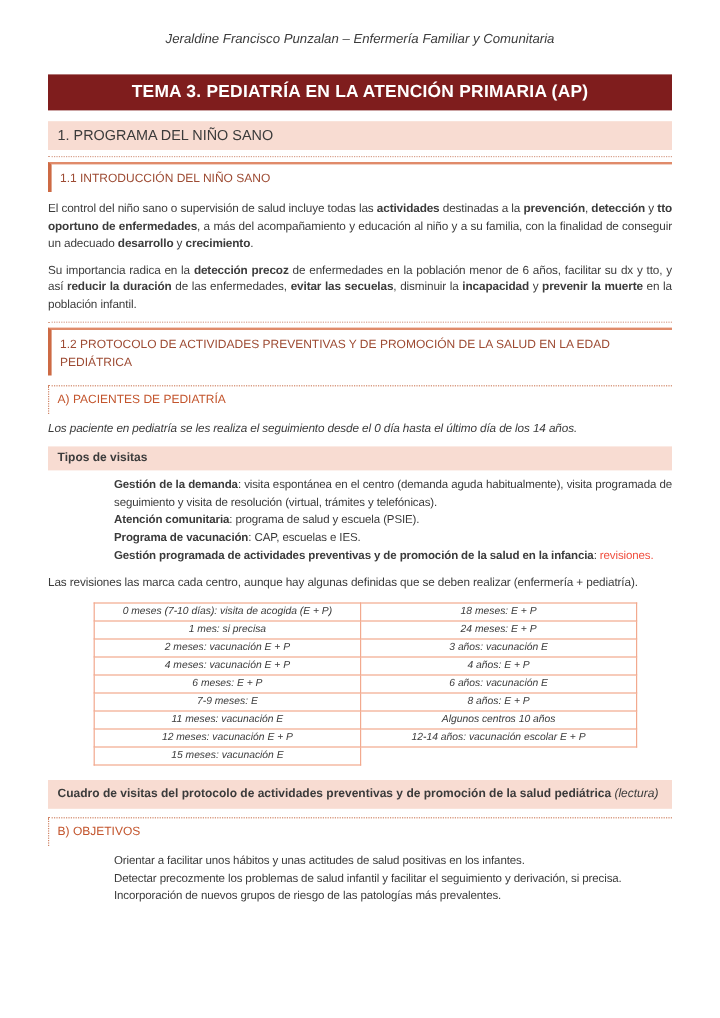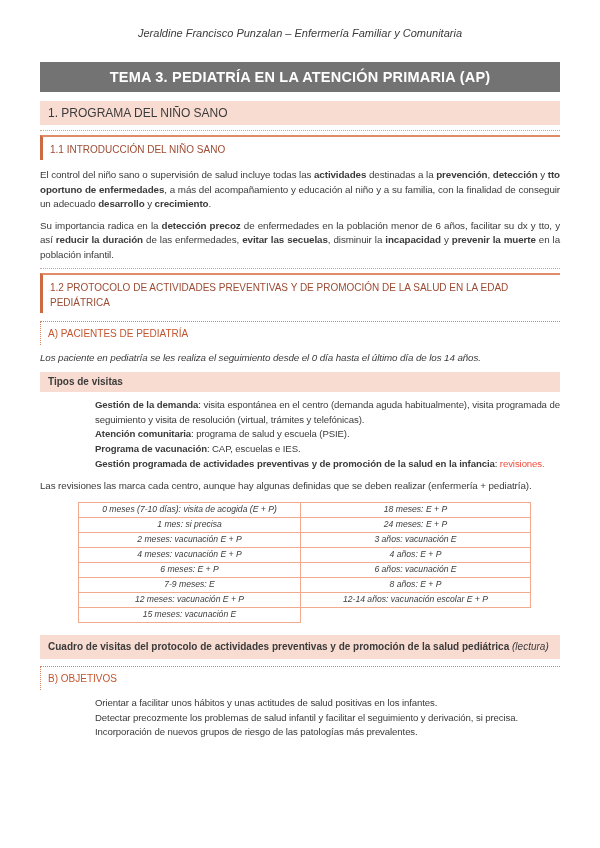--- a/index.html
+++ b/index.html
@@ -15,21 +15,21 @@
   }
   .doc-header {
     text-align:center;
     font-style:italic;
     font-size:11px;
     line-height:10px;
     color:#3b3b3b;
   }
   .title-band {
     margin-top:24px;
-    background:#737373;
+    background:#7f1d1d;
     color:#ffffff;
     font-weight:bold;
     font-size:14.5px;
     letter-spacing:0.2px;
     text-align:center;
     height:30px;
     line-height:30px;
   }
   .band { background:#F8DCD2; }
   .section-band {
@@ -173,20 +173,24 @@
         </tr>
         <tr>
           <td>6 meses: E + P</td>
           <td>6 años: vacunación E</td>
         </tr>
         <tr>
           <td>7-9 meses: E</td>
           <td>8 años: E + P</td>
         </tr>
         <tr>
+          <td>11 meses: vacunación E</td>
+          <td>Algunos centros 10 años</td>
+        </tr>
+        <tr>
           <td>12 meses: vacunación E + P</td>
           <td>12-14 años: vacunación escolar E + P</td>
         </tr>
         <tr>
           <td>15 meses: vacunación E</td>
           <td class="empty"></td>
         </tr>
       </tbody>
   </table>
 

